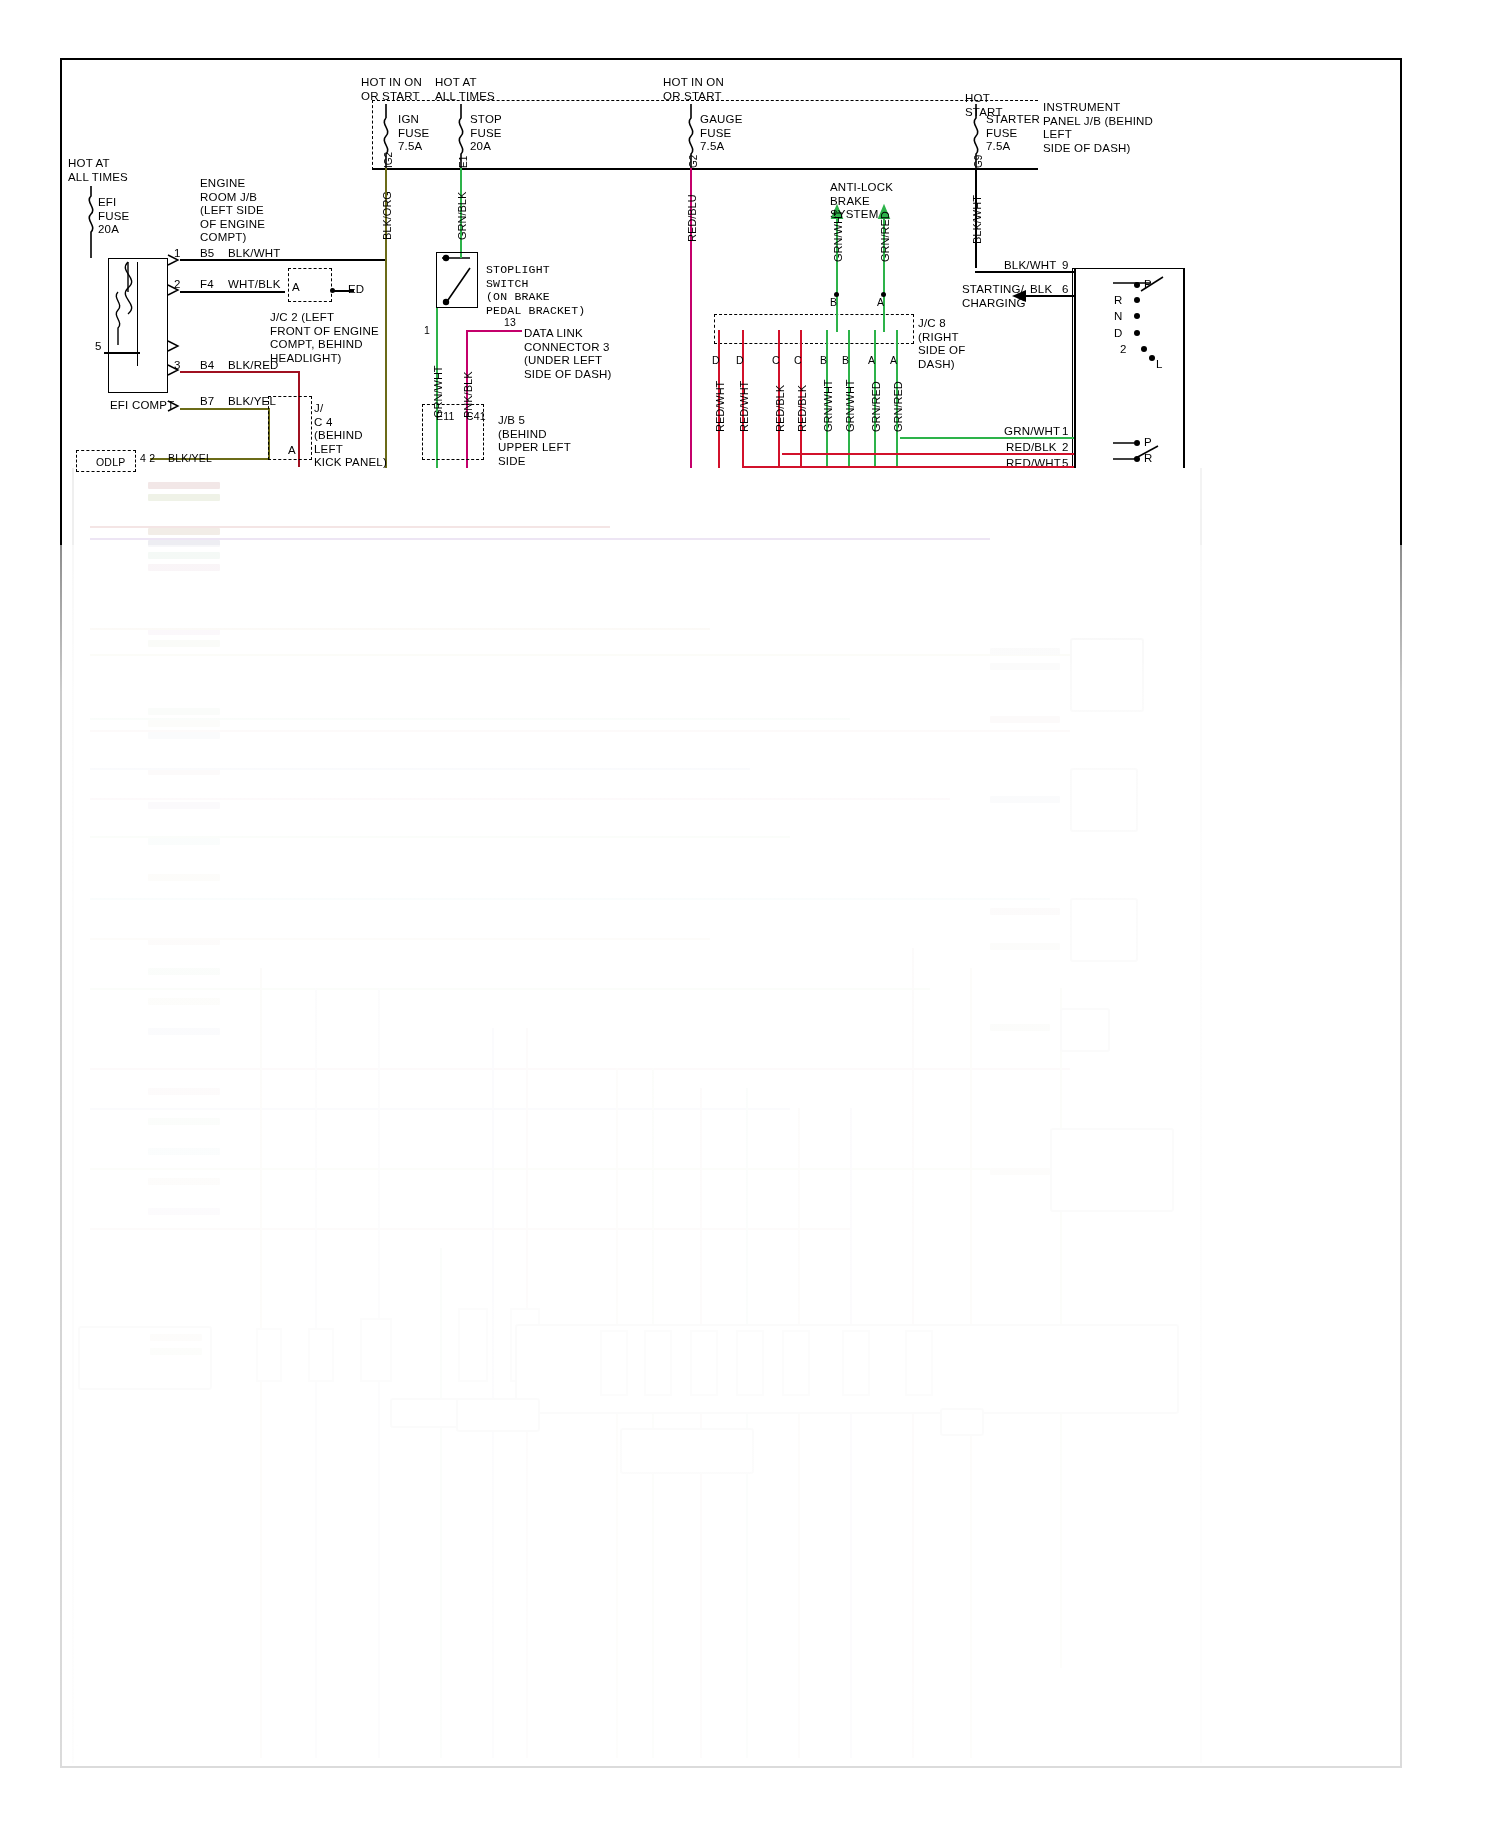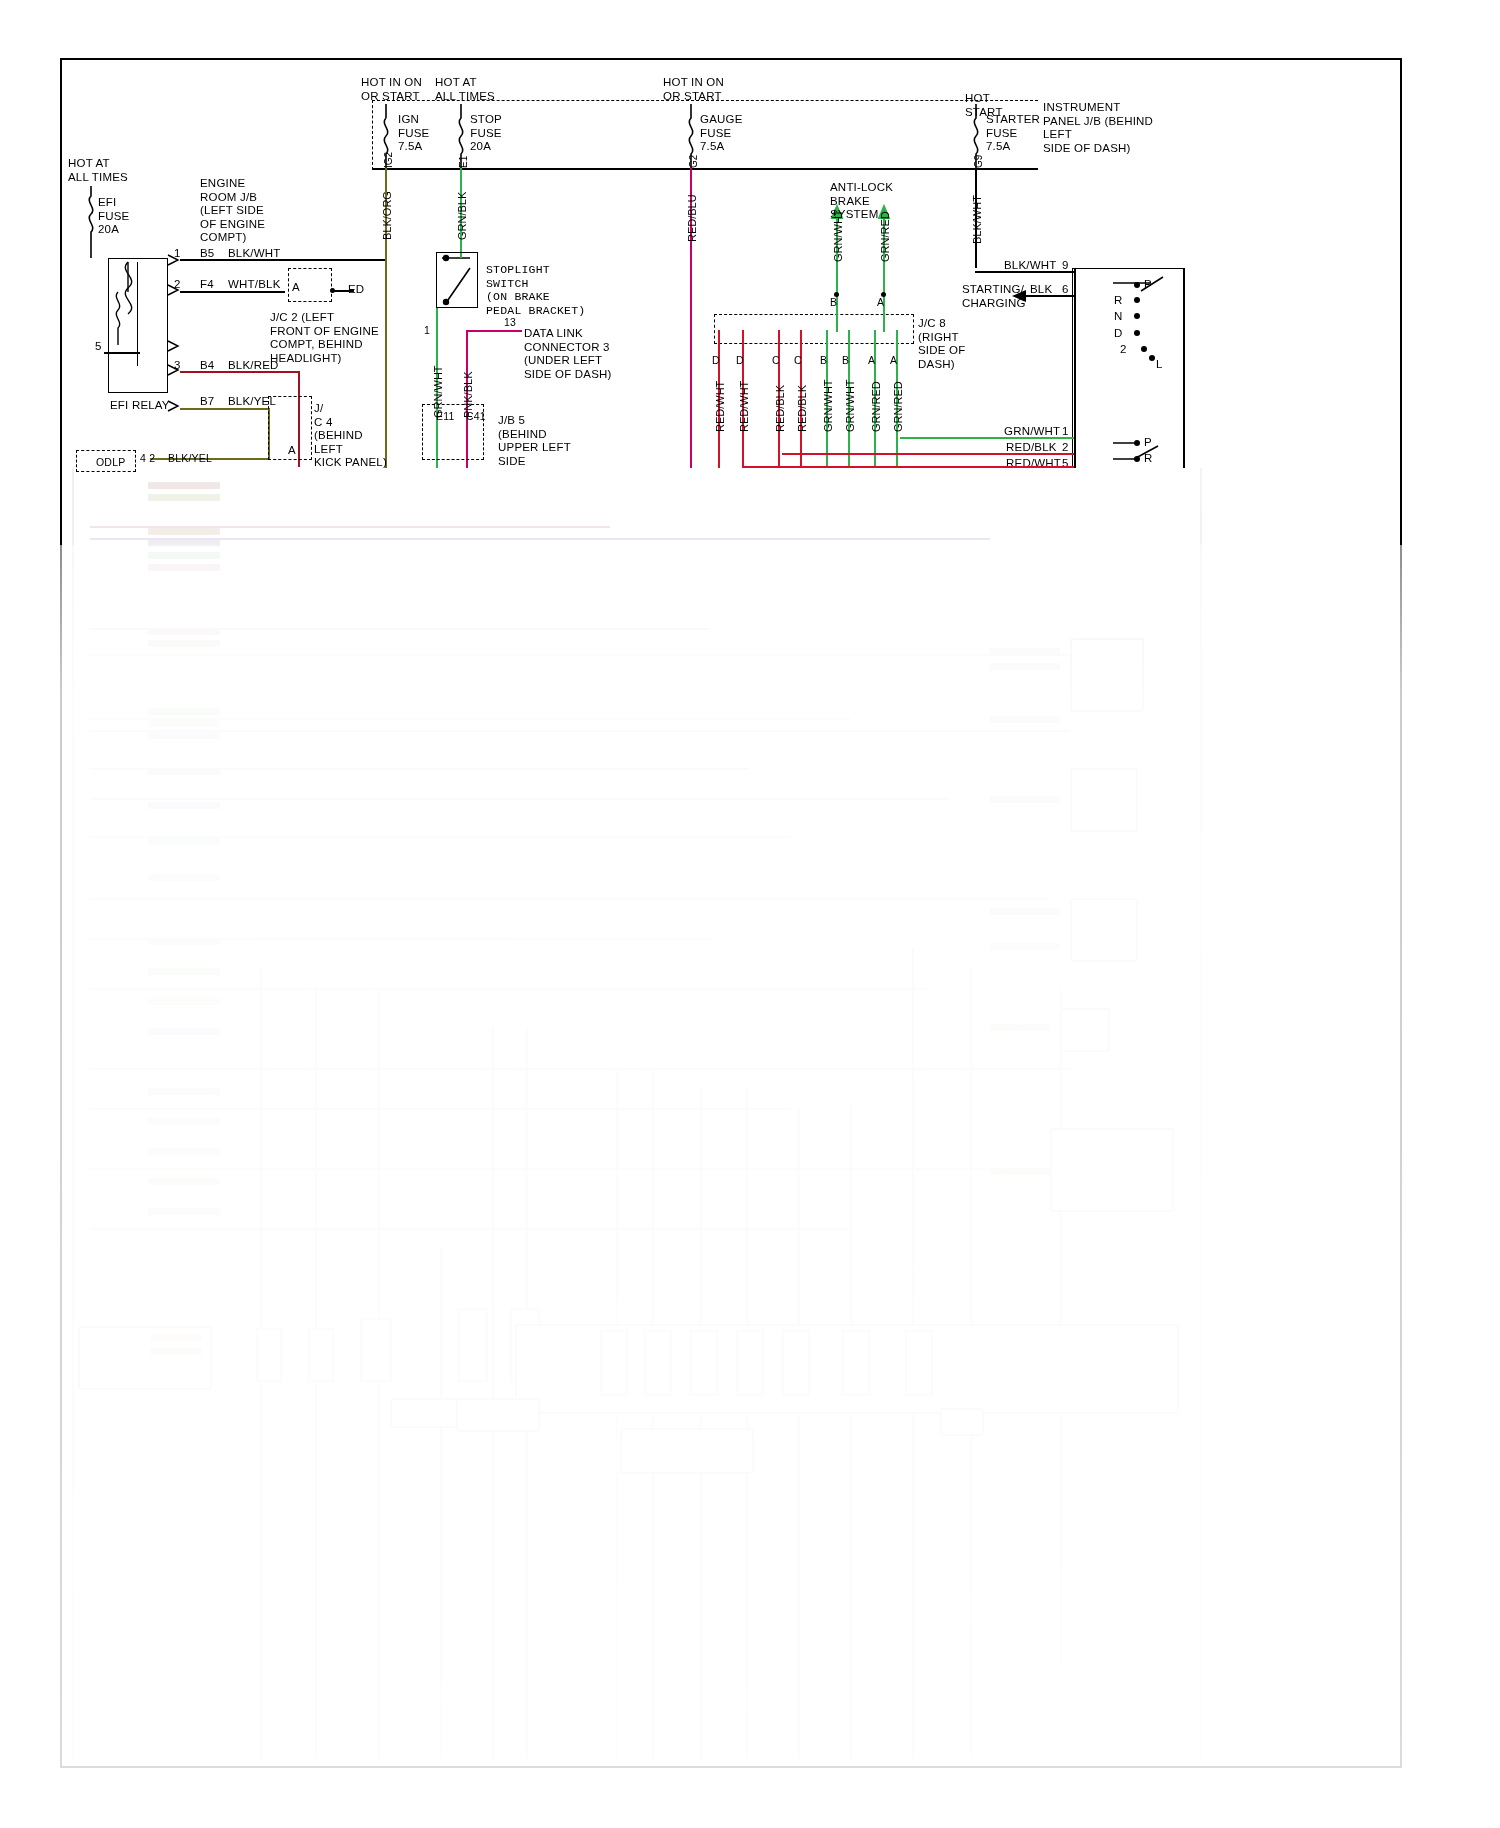--- a/index.html
+++ b/index.html
@@ -140,21 +140,21 @@
   <div class="v" style="position:absolute;left:975px;top:168px;width:2.4px;height:100px;background:#000;"></div>
   <div class="vert" style="left:971px;top:244px;">BLK/WHT</div>
 
   <div class="lbl" style="left:68px;top:157px;">HOT AT
 ALL TIMES</div>
   <div class="lbl" style="left:98px;top:196px;">EFI
 FUSE
 20A</div>
 
   <div class="box" style="left:108px;top:258px;width:60px;height:135px;"></div>
-  <div class="lbl" style="left:110px;top:399px;">EFI RELAY</div>
+  <div class="lbl" style="left:110px;top:399px;">EFI COMPT</div>
   <div class="wire v" style="left:137px;top:262px;height:104px;width:0;border-left:1.3px dashed #000;"></div>
 
   <div class="lbl" style="left:200px;top:177px;">ENGINE
 ROOM J/B
 (LEFT SIDE
 OF ENGINE
 COMPT)</div>
 
   <div class="lbl" style="left:174px;top:247px;">1</div>
   <div class="lbl" style="left:200px;top:247px;">B5</div>

